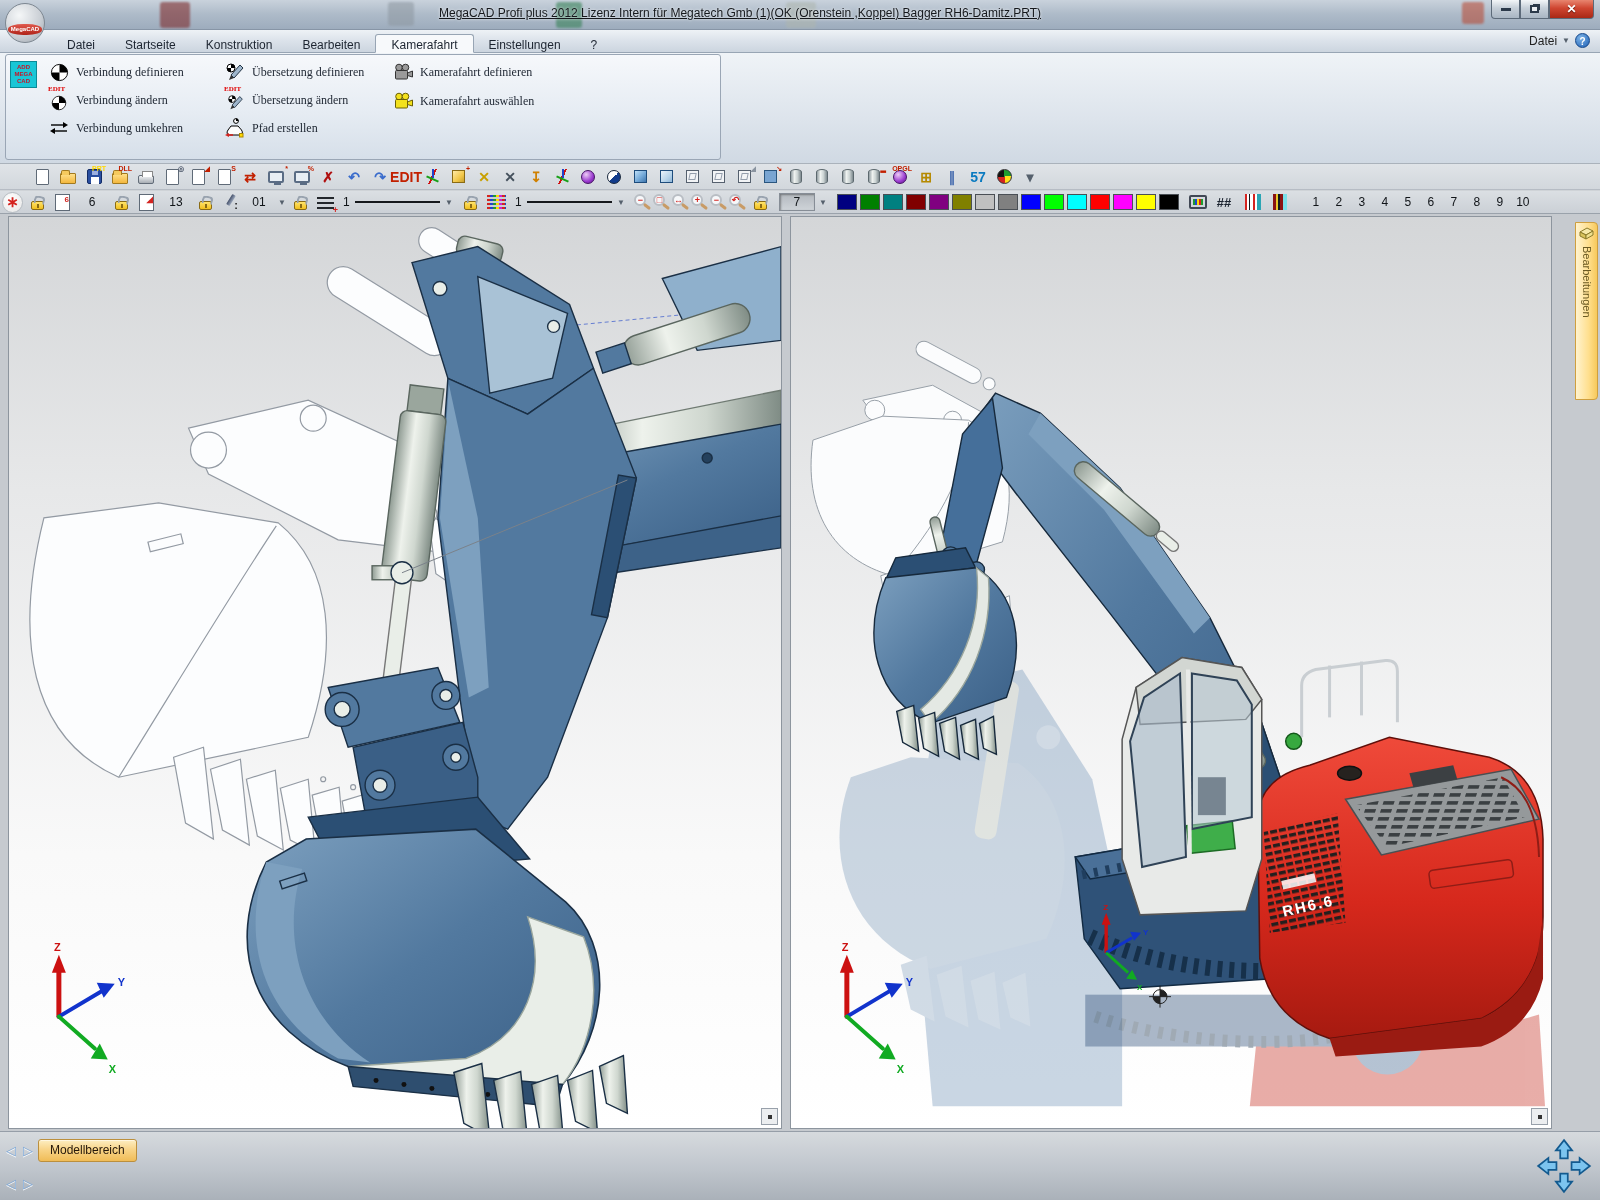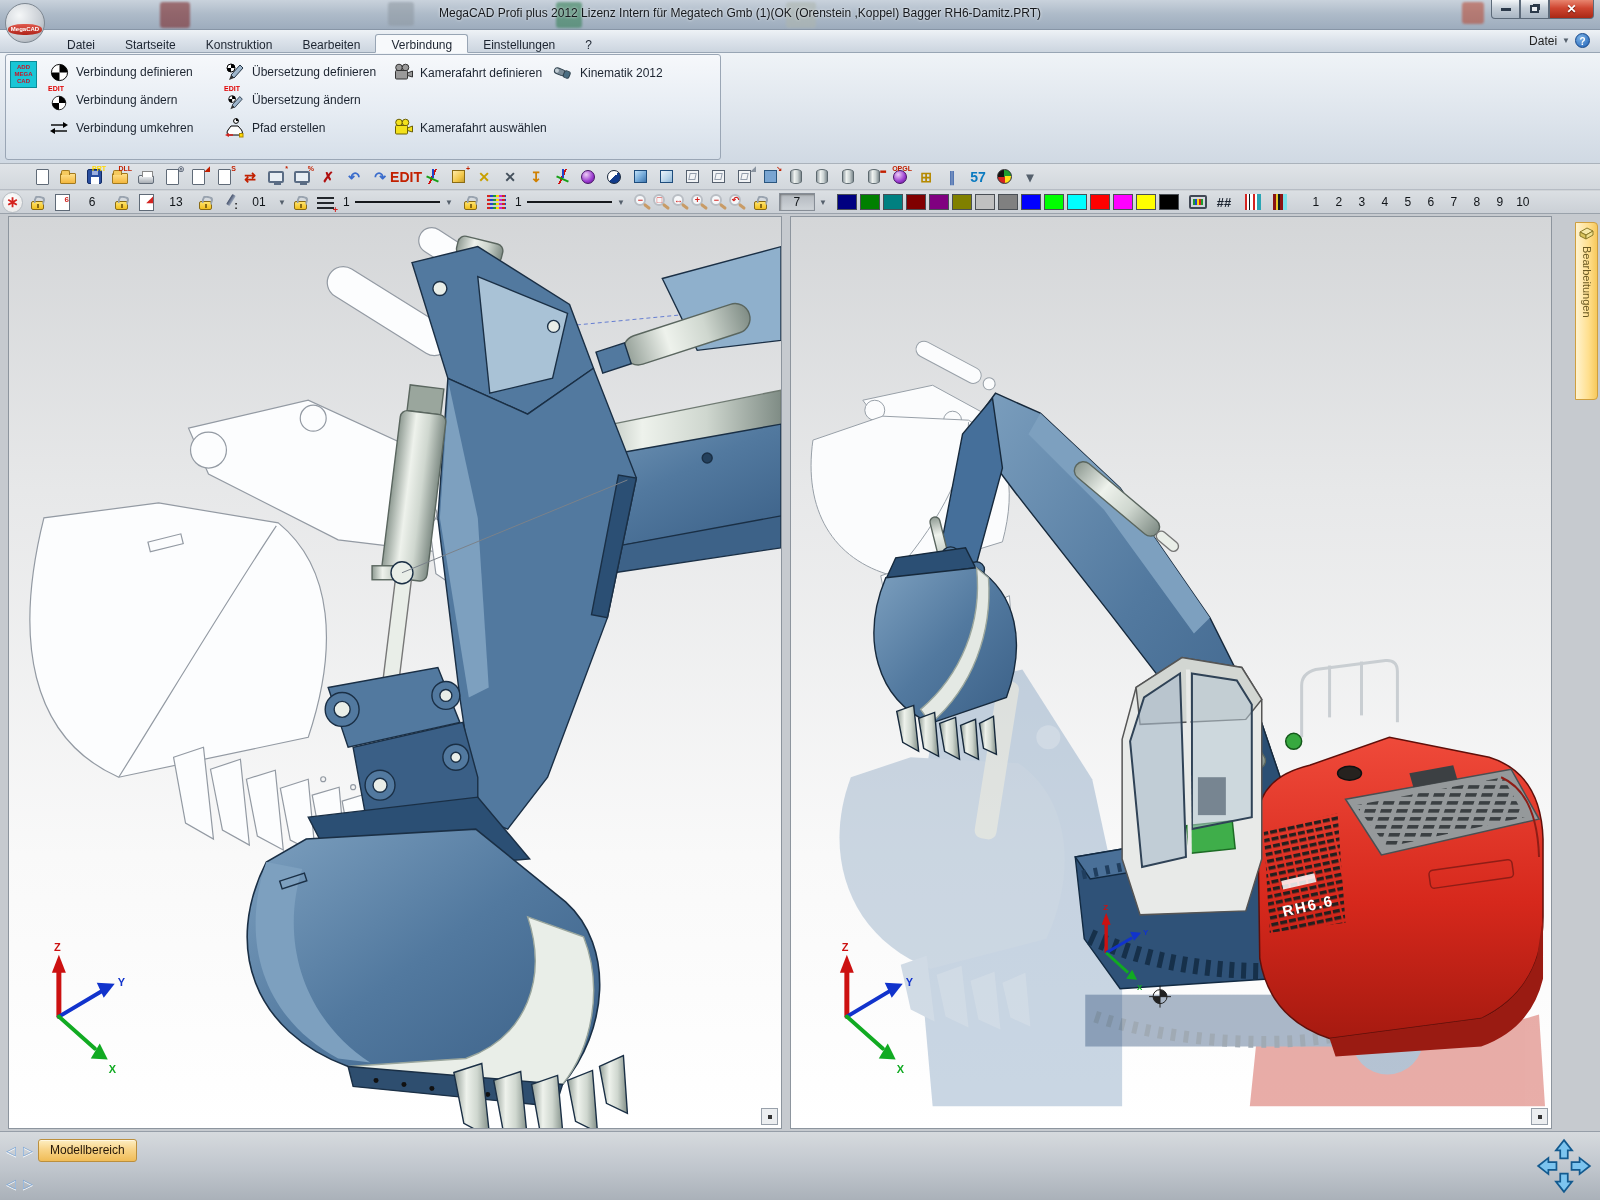--- a/index.html
+++ b/index.html
@@ -8,21 +8,21 @@
 
   
   .titlebar { position:absolute; left:0; top:0; width:1600px; height:30px;
     background:linear-gradient(#c9d2dc,#aebbc9 48%,#9dacbd); border-bottom:1px solid #8795a6; }
   .ghost-ico { position:absolute; top:2px; opacity:.55; filter:blur(1px); border-radius:3px; }
   .app-logo { position:absolute; left:5px; top:3px; width:40px; height:40px; border-radius:50%;
     background:radial-gradient(circle at 35% 30%,#f5f7f8,#c9ced4 60%,#9aa2ab); border:1px solid #7d8791; z-index:30; }
   .app-logo .band { position:absolute; left:2px; right:2px; top:20px; height:11px; border-radius:45%;
     background:linear-gradient(#e05a4e,#b02318); color:#fff; font-size:6px; font-weight:bold; text-align:center; line-height:11px; }
   .title-text { position:absolute; left:0; right:120px; top:6px; text-align:center; font-size:12px; color:#15181c;
-    text-shadow:0 0 3px rgba(255,255,255,.9); white-space:nowrap; }
+    text-shadow:0 0 3px rgba(255,255,255,.9); white-space:nowrap;text-decoration:underline; }
   .winbtns { position:absolute; right:6px; top:0; display:flex; }
   .wbtn { width:29px; height:19px; border:1px solid #5c6a79; border-top:none; display:flex; align-items:center; justify-content:center;
     background:linear-gradient(#f3f6f8,#c6cfd8 45%,#a9b6c3); }
   .wbtn.min { border-radius:0 0 0 4px; }
   .wbtn.close { width:45px; border-radius:0 0 4px 0; background:linear-gradient(#e8856f,#cf4631 45%,#a92815); }
   .wbtn .bar { width:10px; height:3px; background:#2c3a4a; }
   .wbtn .rest { width:9px; height:8px; border:2px solid #2c3a4a; background:#e9edf1; box-shadow:2px -2px 0 -1px #2c3a4a; }
   .wbtn .x { color:#fff; font-size:12px; font-weight:bold; text-shadow:0 1px 1px #5c0f02; }
 
   
@@ -36,21 +36,21 @@
     color:#fff; font-size:10px; font-weight:bold; text-align:center; line-height:15px; border:1px solid #14478a; }
 
   
   .ribbon { position:absolute; left:0; top:53px; width:1600px; height:110px; background:linear-gradient(#eff3f7,#dde4ec 60%,#d0d9e3); }
   .rb-panel { position:absolute; left:5px; top:1px; width:716px; height:106px; border:1px solid #9aa6b5; border-radius:3px;
     background:linear-gradient(#f6f8fb,#e6ecf3 55%,#d6dfe9); }
   .rb-cols { position:absolute; left:4px; top:3px; right:2px; bottom:17px; display:flex; }
   .rb-logo { width:36px; }
   .mcad-logo { width:27px; height:27px; margin-top:3px; background:#19c6d6; border:1px solid #0b8a96; text-align:center; padding-top:2px; }
   .mcad-logo span { display:block; color:#c81428; font-size:6px; font-weight:bold; line-height:7px; letter-spacing:0; }
-  .rb-col { display:flex; flex-direction:column; justify-content:space-between; }
+  .rb-col { display:flex; flex-direction:column; justify-content:flex-start;font-family:Liberation Serif, serif; }
   .rbn-item { height:29px; display:flex; align-items:center; gap:6px; padding:0 6px 0 2px; font-size:12px; color:#1c2430; white-space:nowrap; }
   .ric { position:relative; width:22px; height:22px; display:flex; align-items:center; justify-content:center; flex:0 0 22px; }
   .ric .edit { position:absolute; top:-4px; left:0; color:#e00000; font-size:7px; font-weight:bold; font-style:normal; }
   .rb-grouplabel { position:absolute; left:0; right:0; bottom:0; height:15px; text-align:center; font-size:11px; color:#43505f;
     background:linear-gradient(#e7ecf2,#d3dce6); border-top:1px solid #b9c3d0; border-radius:0 0 3px 3px; }
 
   
   .toolbar1 { position:absolute; left:0; top:163px; width:1600px; height:27px; background:linear-gradient(#e0e4e8,#d2d7dc);
     border-top:1px solid #aab2bb; border-bottom:1px solid #b6bcc4; display:flex; align-items:center; padding-left:3px; }
   .tb-icons { display:flex; align-items:center; }
@@ -169,21 +169,21 @@
   </div>
   <div class="app-logo">
     <span class="band">MegaCAD</span>
   </div>
 
   <div class="menubar">
     <div class="mtab">Datei</div>
     <div class="mtab">Startseite</div>
     <div class="mtab">Konstruktion</div>
     <div class="mtab">Bearbeiten</div>
-    <div class="mtab active">Verbindung</div>
+    <div class="mtab active">Kamerafahrt</div>
     <div class="mtab">Einstellungen</div>
     <div class="mtab">?</div>
     <div class="menu-right">
       <span>Datei</span>
       <span class="caret">▼</span>
       <span class="help-btn">?</span>
     </div>
   </div>
 
   <div class="ribbon">
@@ -287,34 +287,20 @@
               <svg width="21" height="19" viewBox="0 0 21 19">
                   <circle cx="6" cy="4.5" r="3.3" fill="#f3e11c" stroke="#6b6005"></circle>
                   <circle cx="12.5" cy="4.5" r="3.3" fill="#f3e11c" stroke="#6b6005"></circle>
                   <rect x="2.5" y="7.5" width="12" height="8.5" rx="1" fill="#f3e11c" stroke="#6b6005"></rect>
                   <polygon points="14.5,10 19.5,8 19.5,14 14.5,12.5" fill="#f3e11c" stroke="#6b6005"></polygon>
                 </svg>
             </span>
               <span>Kamerafahrt auswählen</span>
           </div>
         </div>
-        <div class="rb-col" style="width:112px;">
-          <div class="rbn-item">
-            <span class="ric">
-              <svg width="22" height="18" viewBox="0 0 22 18">
-                  <g transform="rotate(22 11 9)">
-                    <rect x="2" y="6" width="11" height="6" rx="3" fill="#7a8b97" stroke="#31434f"></rect>
-                    <rect x="12" y="5.5" width="6" height="7" rx="2" fill="#4a6d82" stroke="#31434f"></rect>
-                    <circle cx="4.5" cy="9" r="2" fill="#c2cdd4"></circle>
-                  </g>
-                </svg>
-            </span>
-              <span>Kinematik 2012</span>
-          </div>
-        </div>
       </div>
     </div>
   </div>
 
   <div class="toolbar1">
     <div class="tb-icons">
 
         <span class="tbi">
 
           <span class="glyph" style="color: rgb(194, 32, 0); margin-top: 45px;">2D</span>

